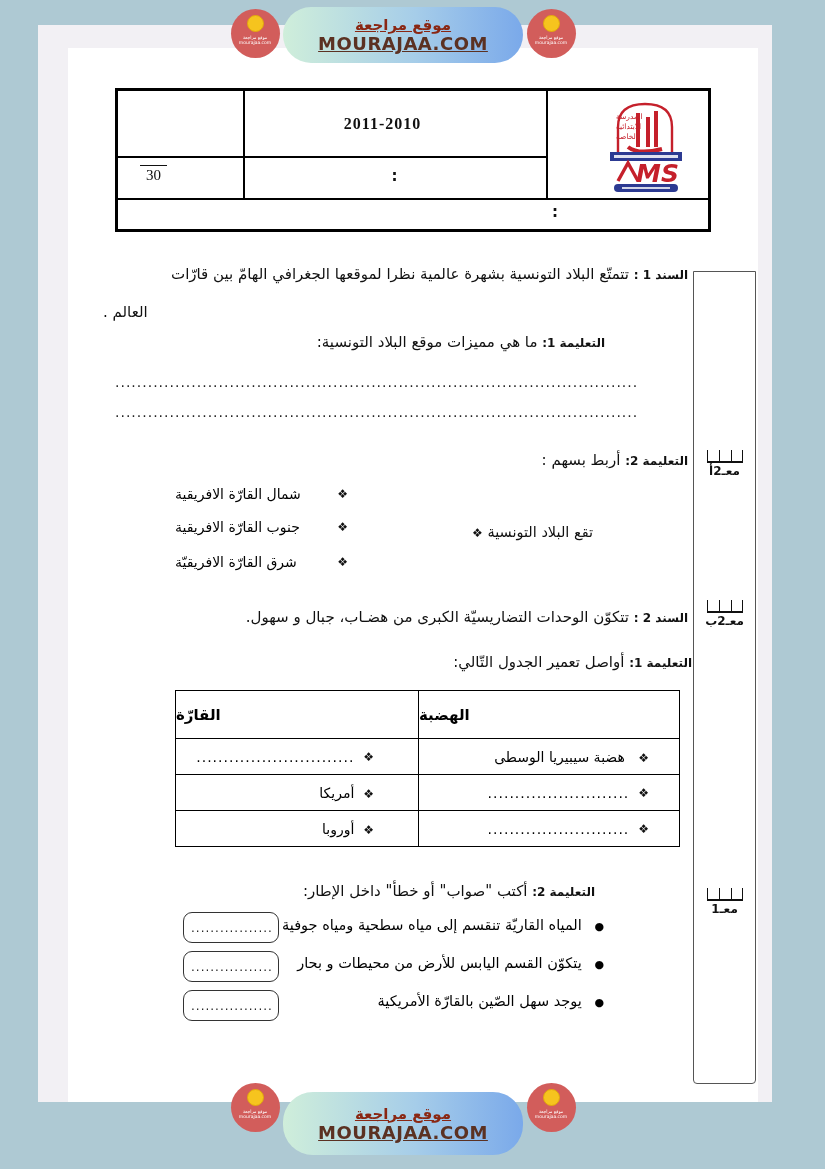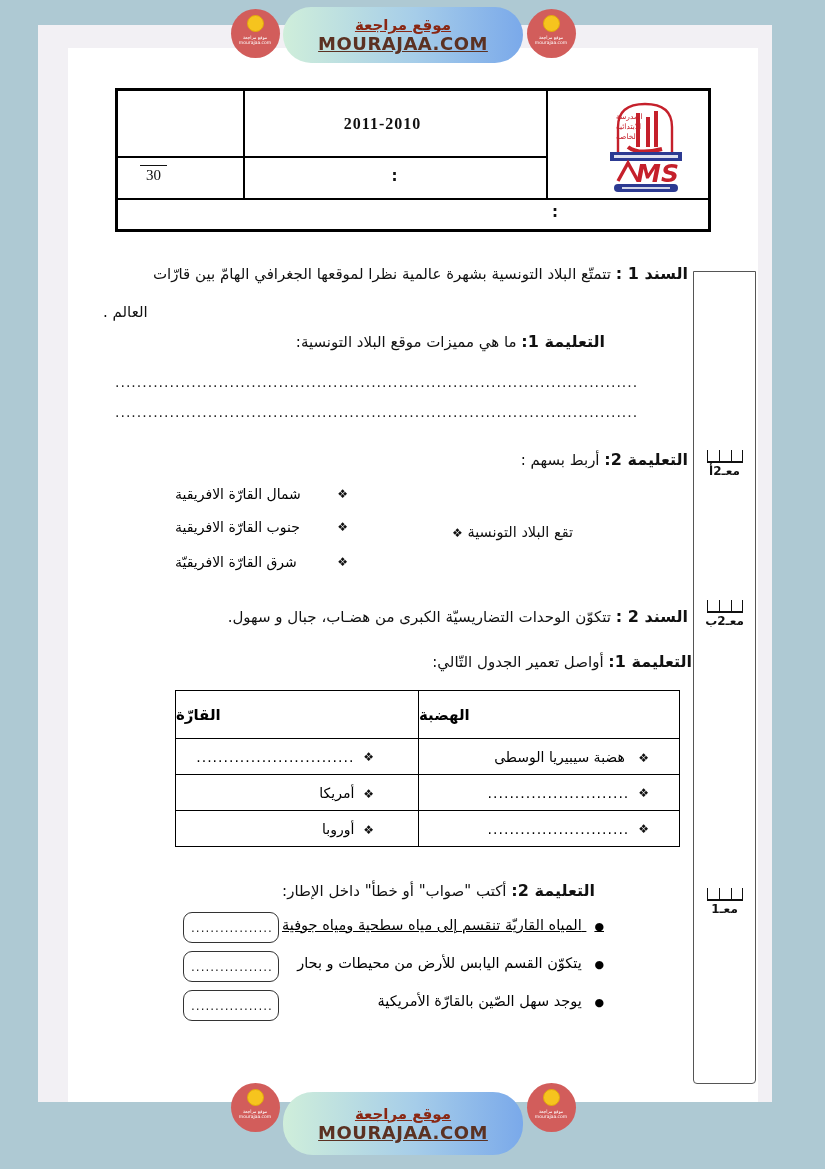--- a/index.html
+++ b/index.html
@@ -35,21 +35,21 @@
   
   .htable { left:115px; top:88px; width:596px; height:144px; border:3px solid #000; background:#fff; z-index:5;}
   .hline { position:absolute; background:#000; }
   .score { font-family:"Liberation Serif", serif; font-size:15px; color:#111;
            border-top:1.6px solid #111; padding:1px 6px 0 6px; }
   .year  { font-family:"Liberation Serif", serif; font-weight:bold; font-size:16px; color:#111; letter-spacing:1px;}
   .colon { font-weight:bold; font-size:15px; color:#111; }
 
   
   .ar { direction:rtl; white-space:nowrap; font-size:15px; color:#111; line-height:22px; z-index:6;}
-  .ar b { font-size:16px; }
+  .ar b { font-size:12px; }
   .dots { overflow:hidden; white-space:nowrap; font-size:14px; letter-spacing:1px; color:#222; z-index:6;}
 
   
   .match-item { display:flex; justify-content:space-between; align-items:center; direction:rtl; z-index:6;}
   .match-item .txt { font-size:14px; direction:rtl; white-space:nowrap;}
   .diamond { font-size:12px; color:#111; }
 
   
   .gtable { border-collapse:collapse; direction:rtl; table-layout:fixed; background:#fff; z-index:6;}
   .gtable th, .gtable td { border:1.6px solid #000; white-space:nowrap; overflow:hidden; }
@@ -156,21 +156,21 @@
 </div>
 <div class="abs match-item" style="left:175px; top:519px; width:173px;">
   <span class="diamond">❖</span>
   <span class="txt">جنوب القارّة الافريقية</span>
 </div>
 <div class="abs match-item" style="left:175px; top:554px; width:173px;">
   <span class="diamond">❖</span>
   <span class="txt">شرق القارّة الافريقيّة</span>
 </div>
 <div class="abs ar" style="left:452px; top:521px; font-size:14.5px;">
-  <span style="unicode-bidi:embed; direction:ltr;">
+  <span style="unicode-bidi:embed; direction:ltr;margin-left:20px;">
     <span class="diamond">❖</span>
     <span>تقع البلاد التونسية</span>
   </span>
 </div>
 
 <div class="abs ar" style="right:137px; top:606px;">
   <b>السند 2 :</b>
   <span>تتكوّن الوحدات التضاريسيّة الكبرى من هضـاب، جبال و سهول.</span>
 </div>
 
@@ -216,21 +216,21 @@
     </td>
   </tr>
 </tbody>
   </table>
 
 <div class="abs ar" style="right:230px; top:880px;">
   <b>التعليمة 2:</b>
   <span>أكتب "صواب" أو خطأ" داخل الإطار:</span>
 </div>
 
-<div class="abs tf-line" style="right:221px; top:917px;text-decoration:underline;">
+<div class="abs tf-line" style="right:221px; top:917px;">
   <span class="bullet">●</span>
   <span>المياه القاريّة تنقسم إلى مياه سطحية ومياه جوفية</span>
 </div>
 <div class="abs tf-box" style="left:183px; top:912px;">
   <span class="dots">....................</span>
 </div>
 
 <div class="abs tf-line" style="right:221px; top:955px;">
   <span class="bullet">●</span>
   <span>يتكوّن القسم اليابس للأرض من محيطات و بحار</span>

